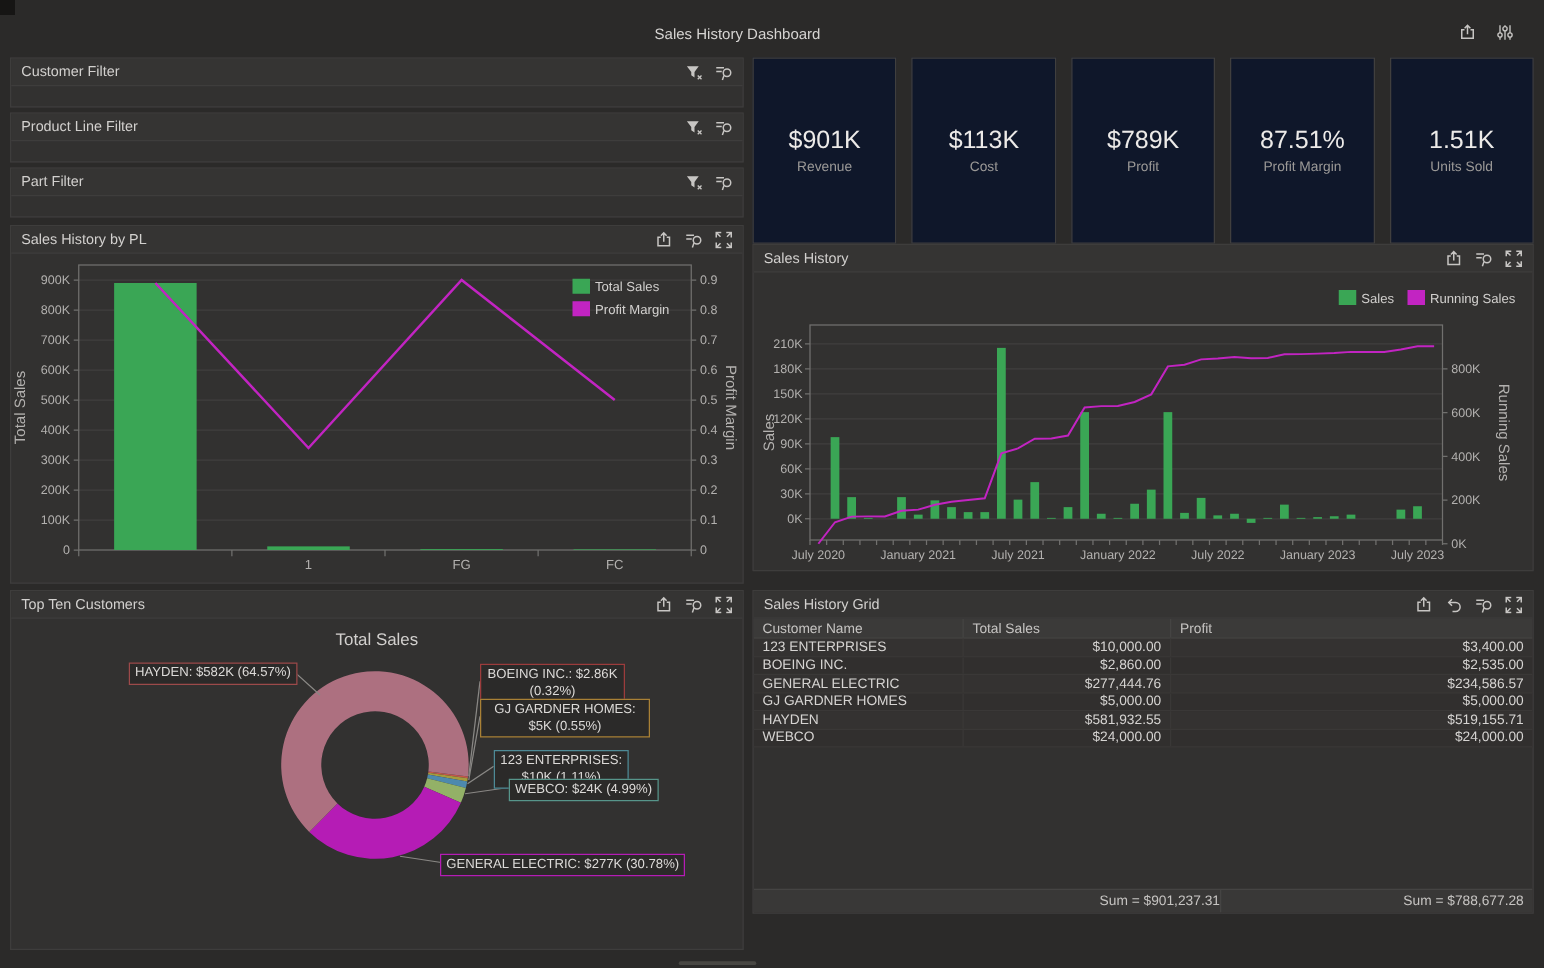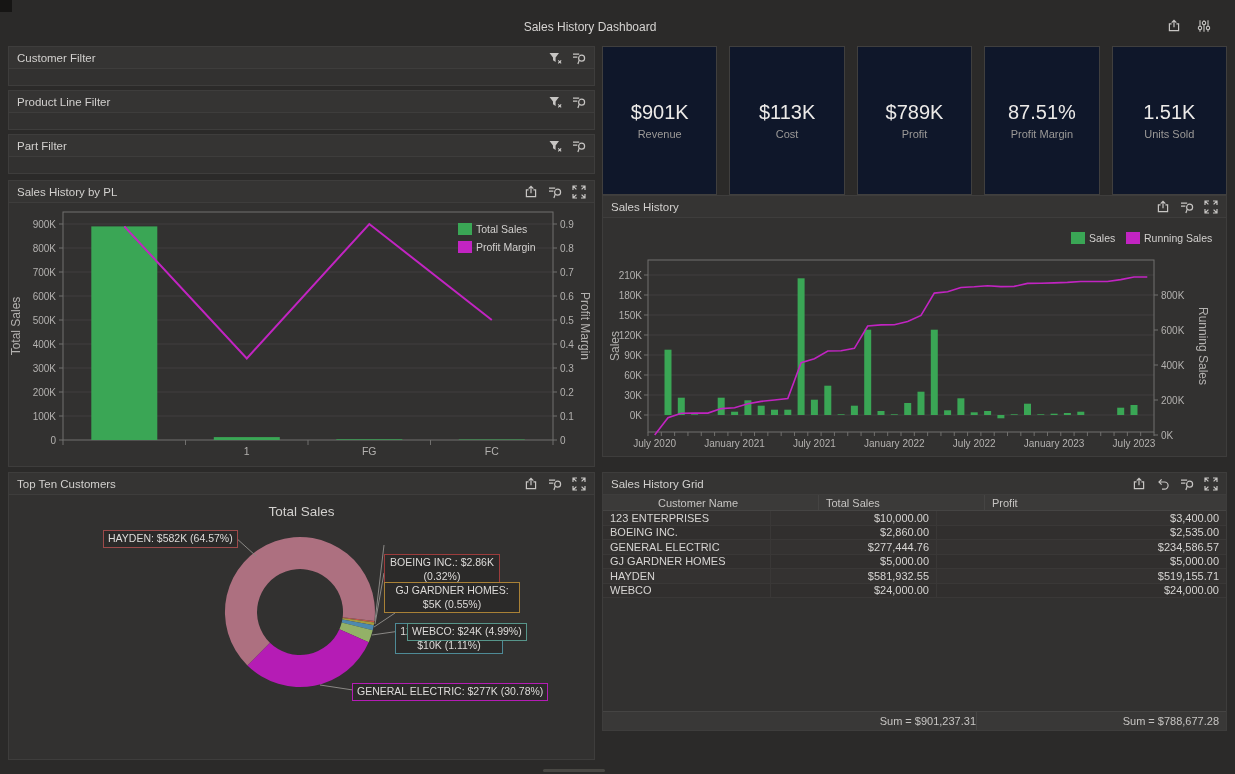--- a/index.html
+++ b/index.html
@@ -28,23 +28,23 @@
   .caret { width:0; height:0; border-left:3px solid transparent; border-right:3px solid transparent; border-top:4px solid #8f8d8b; }
 
   .kpi-row { position:absolute; left:602px; top:46px; width:625px; height:149px; display:flex; gap:12px; }
   .kpi { flex:1; background:#0f172a; border:1px solid #403f3e; display:flex; flex-direction:column; align-items:center; justify-content:center; }
   .kpi-value { font-size:20px; color:#eceae8; }
   .kpi-label { font-size:11px; color:#9b9997; margin-top:4px; }
 
   .donut-title { position:absolute; left:0; top:9px; width:100%; text-align:center; font-size:13.5px; color:#d2d0ce; }
   .callout { position:absolute; background:#2b2a29; border:1px solid #777; padding:1px 4px; font-size:10.5px;
              color:#dddbd9; text-align:center; line-height:1.3; white-space:nowrap; }
-  .callout.wrap { white-space:normal;margin-top:23px; }
-
-  .grid-header { display:flex; height:16px; background:#3b3a39; border-bottom:1px solid #454443; color:#c6c4c2;padding-left:48px; }
+  .callout.wrap { white-space:normal; }
+
+  .grid-header { display:flex; height:16px; background:#3b3a39; border-bottom:1px solid #454443; color:#c6c4c2; }
   .grid-header .cell { display:flex; align-items:center; padding:0 7px; border-right:1px solid #454443; }
   .grid-row { display:flex; height:14.5px; background:#343231; border-bottom:1px solid #3a3837; color:#d6d4d2; }
   .grid-row.alt { background:#312f2e; }
   .grid-row .cell { display:flex; align-items:center; padding:0 7px; border-right:1px solid #3a3837; overflow:hidden; }
   .cell.c0 { width:168px; }
   .cell.c1 { width:166px; justify-content:flex-end; }
   .cell.c2 { flex:1; justify-content:flex-end; border-right:none !important; }
   .grid-footer { position:absolute; left:0; right:0; bottom:0; height:19px; display:flex; background:#393837; border-top:1px solid #454443; color:#c6c4c2;gap:40px; }
   .grid-footer .cell { display:flex; align-items:center; }
 

